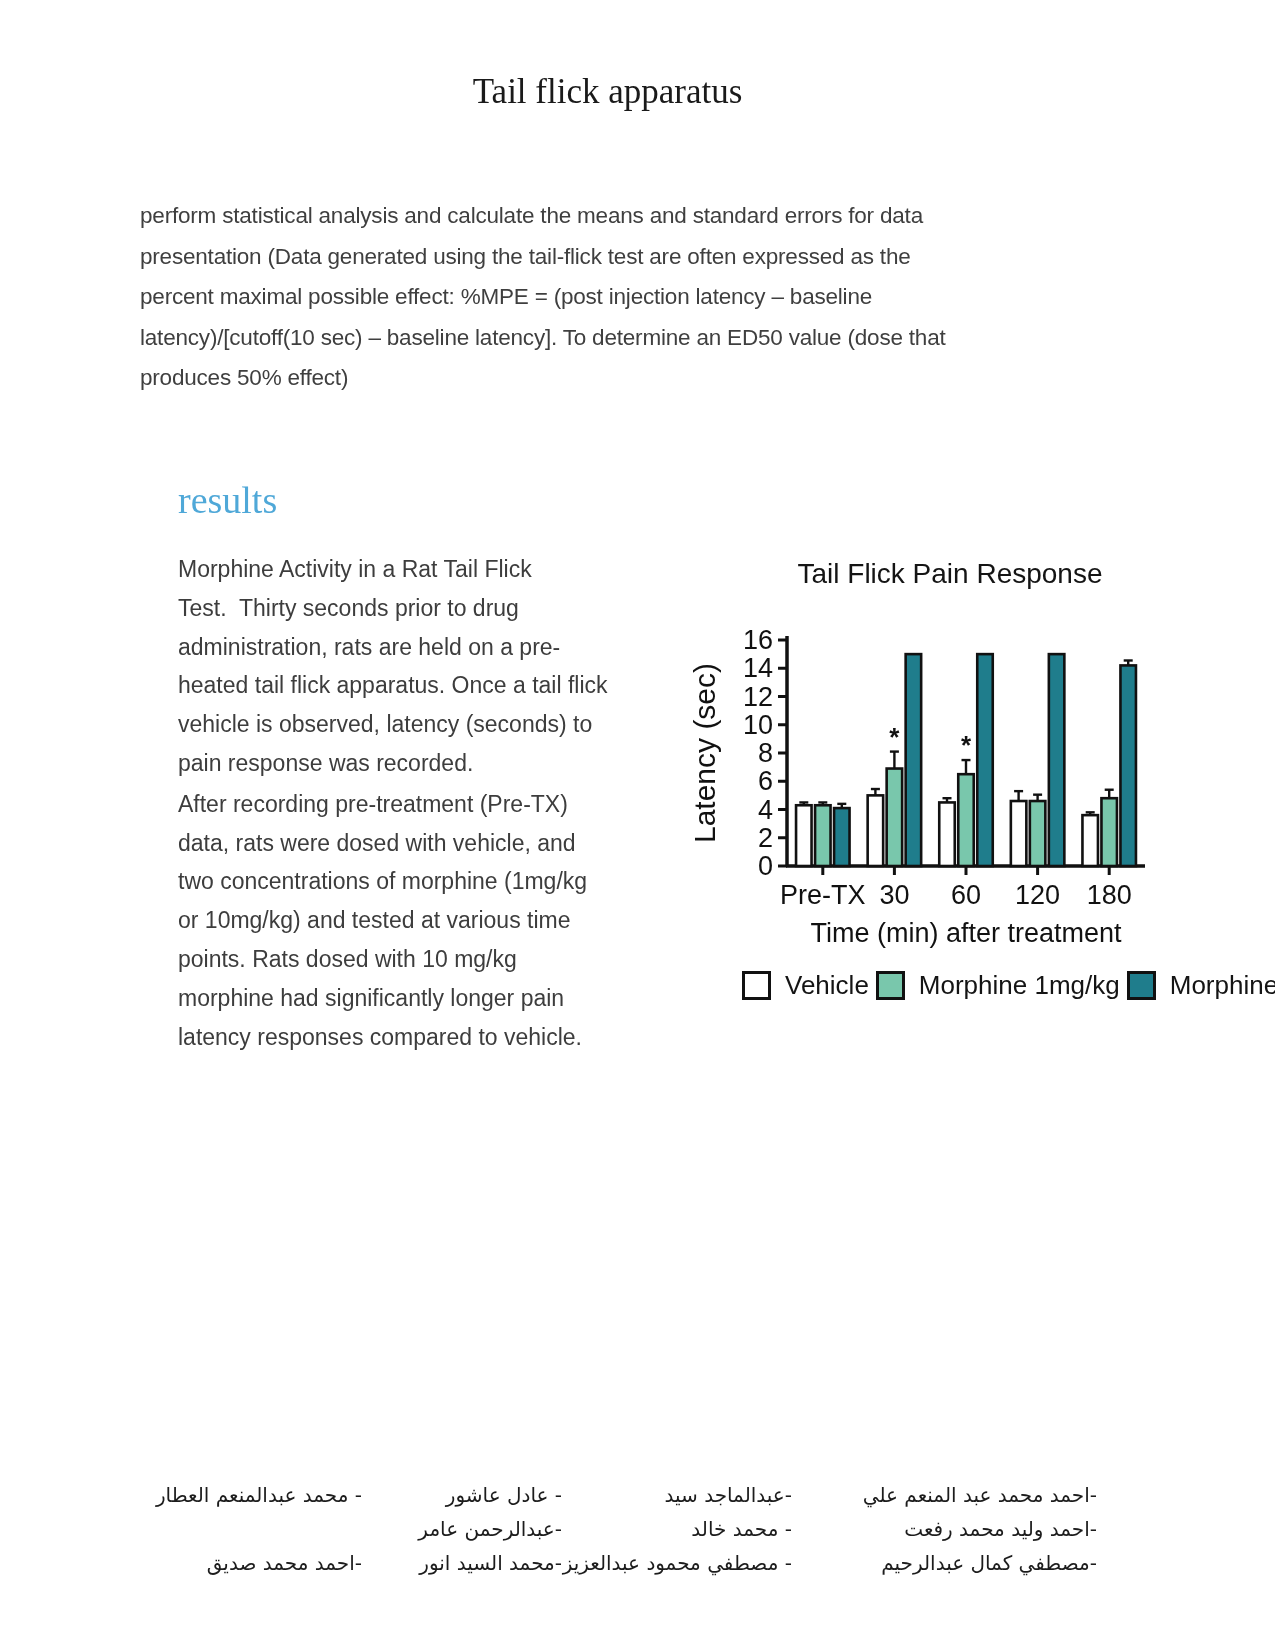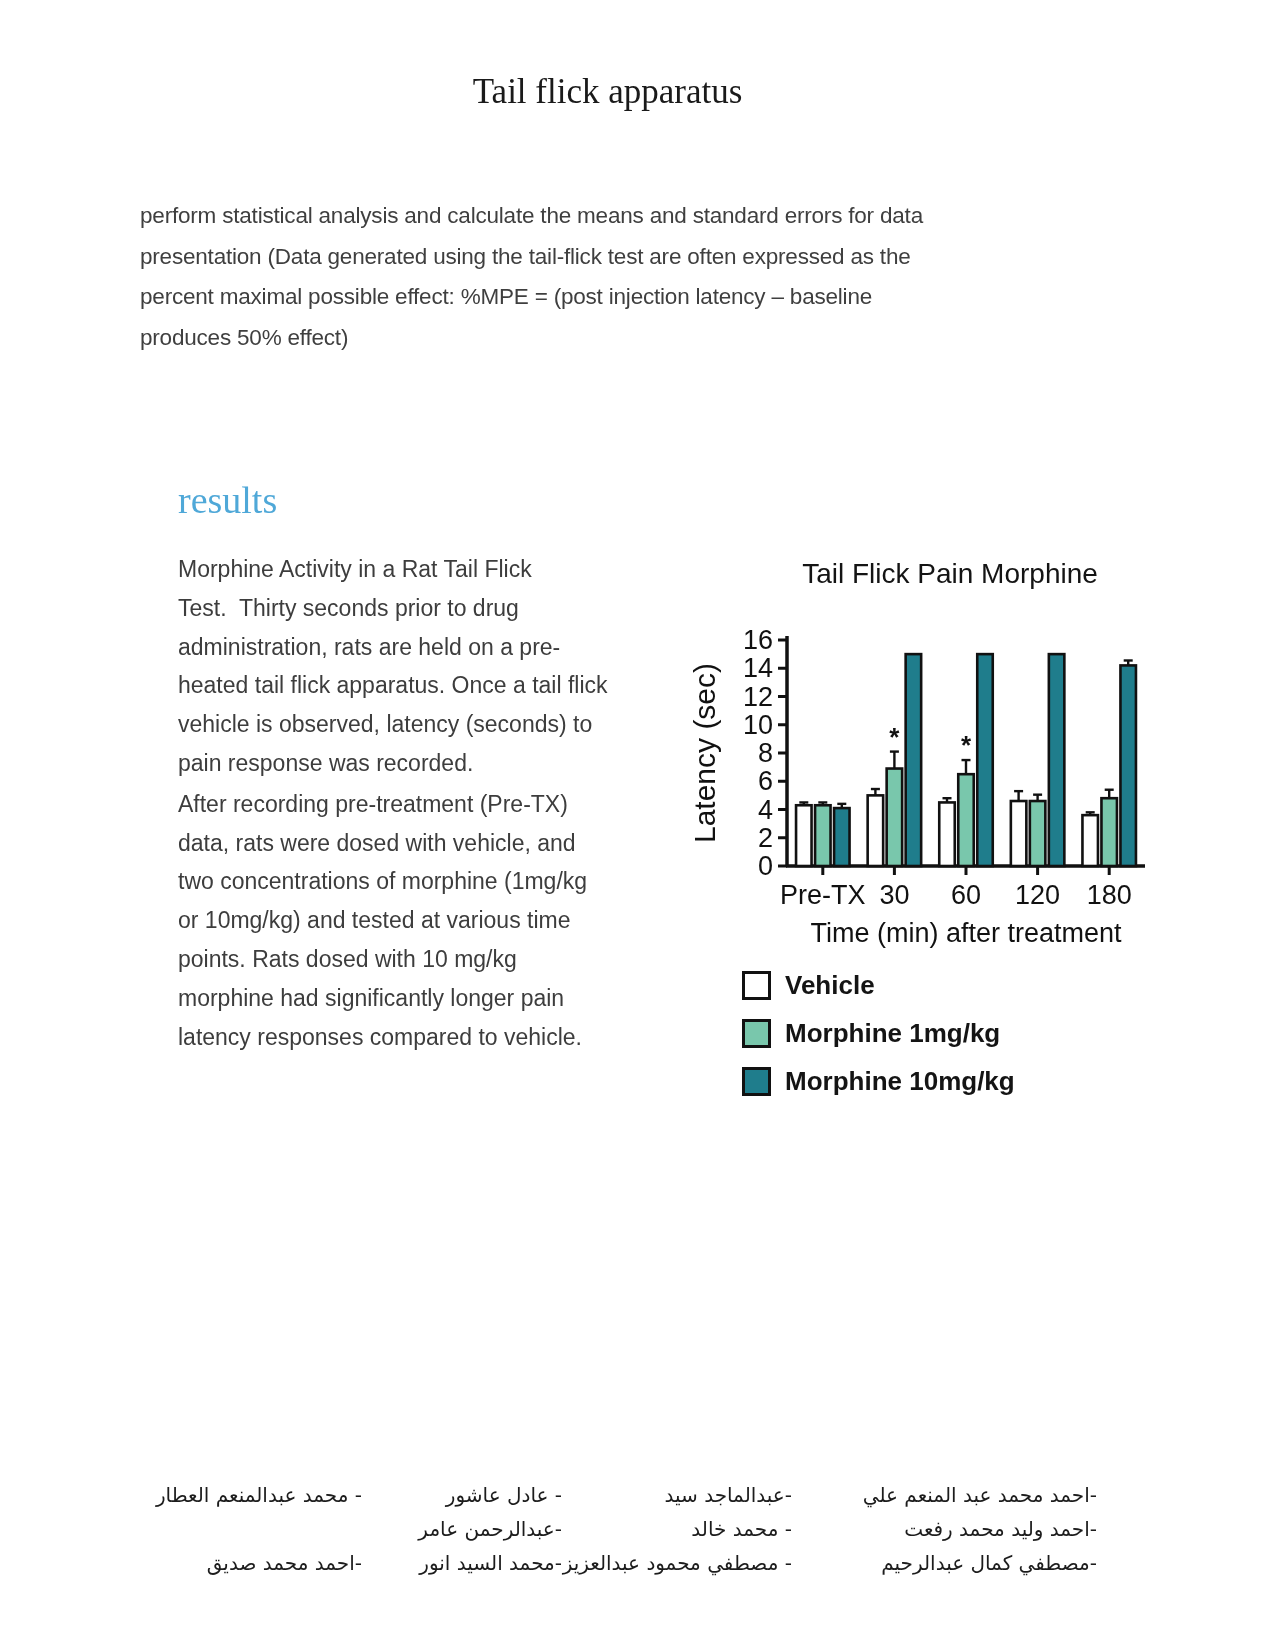--- a/index.html
+++ b/index.html
@@ -55,23 +55,22 @@
     margin-left:45px;
     text-align:center;
     font-size:28px;
     color:#141414;
     font-weight:400;
   }
   .chart-svg{display:block; margin-top:10px;}
   .legend{
     margin:18px 0 0 57px;
     display:flex;
-    flex-direction:column;
-    gap:17px;
-    font-weight:bold;
+    flex-direction:row;
+    gap:7px;
   }
   .legend-row{display:flex; align-items:center; gap:14px;}
   .legend-swatch{
     width:23px; height:23px;
     border:3.5px solid #111;
     display:inline-block;
     flex:0 0 auto;
   }
   .legend-label{font-size:26px; color:#141414; white-space:pre;}
   .footer-names{
@@ -97,20 +96,21 @@
 <body>
 
 <div class="page">
 
   <div class="doc-title">Tail flick apparatus</div>
 
   <div class="intro">
       <div class="line">perform statistical analysis and calculate the means and standard errors for data</div>
       <div class="line">presentation (Data generated using the tail-flick test are often expressed as the</div>
       <div class="line">percent maximal possible effect: %MPE = (post injection latency – baseline</div>
+      <div class="line">latency)/[cutoff(10 sec) – baseline latency]. To determine an ED50 value (dose that</div>
       <div class="line">produces 50% effect)</div>
     </div>
 
   <div class="results-heading" style="color: rgb(79, 168, 216);">results</div>
 
   <div class="left-col">
     <div>
         <div class="line">Morphine Activity in a Rat Tail Flick</div>
         <div class="line">Test.  Thirty seconds prior to drug</div>
         <div class="line">administration, rats are held on a pre-</div>
@@ -123,21 +123,21 @@
         <div class="line">data, rats were dosed with vehicle, and</div>
         <div class="line">two concentrations of morphine (1mg/kg</div>
         <div class="line">or 10mg/kg) and tested at various time</div>
         <div class="line">points. Rats dosed with 10 mg/kg</div>
         <div class="line">morphine had significantly longer pain</div>
         <div class="line">latency responses compared to vehicle.</div>
       </div>
   </div>
 
   <div class="chart-section">
-    <div class="chart-title">Tail Flick Pain Morphine</div>
+    <div class="chart-title">Tail Flick Pain Response</div>
     <svg class="chart-svg" width="480" height="352" viewBox="0 0 480 352" xmlns="http://www.w3.org/2000/svg">
         <line x1="93" y1="266" x2="102" y2="266" stroke="#111111" stroke-width="3"></line>
         <text x="88" y="275" text-anchor="end" font-size="27" fill="#111111" font-family="Liberation Sans, sans-serif">0</text>
         <line x1="93" y1="237.75" x2="102" y2="237.75" stroke="#111111" stroke-width="3"></line>
         <text x="88" y="246.75" text-anchor="end" font-size="27" fill="#111111" font-family="Liberation Sans, sans-serif">2</text>
         <line x1="93" y1="209.5" x2="102" y2="209.5" stroke="#111111" stroke-width="3"></line>
         <text x="88" y="218.5" text-anchor="end" font-size="27" fill="#111111" font-family="Liberation Sans, sans-serif">4</text>
         <line x1="93" y1="181.25" x2="102" y2="181.25" stroke="#111111" stroke-width="3"></line>
         <text x="88" y="190.25" text-anchor="end" font-size="27" fill="#111111" font-family="Liberation Sans, sans-serif">6</text>
         <line x1="93" y1="153" x2="102" y2="153" stroke="#111111" stroke-width="3"></line>

